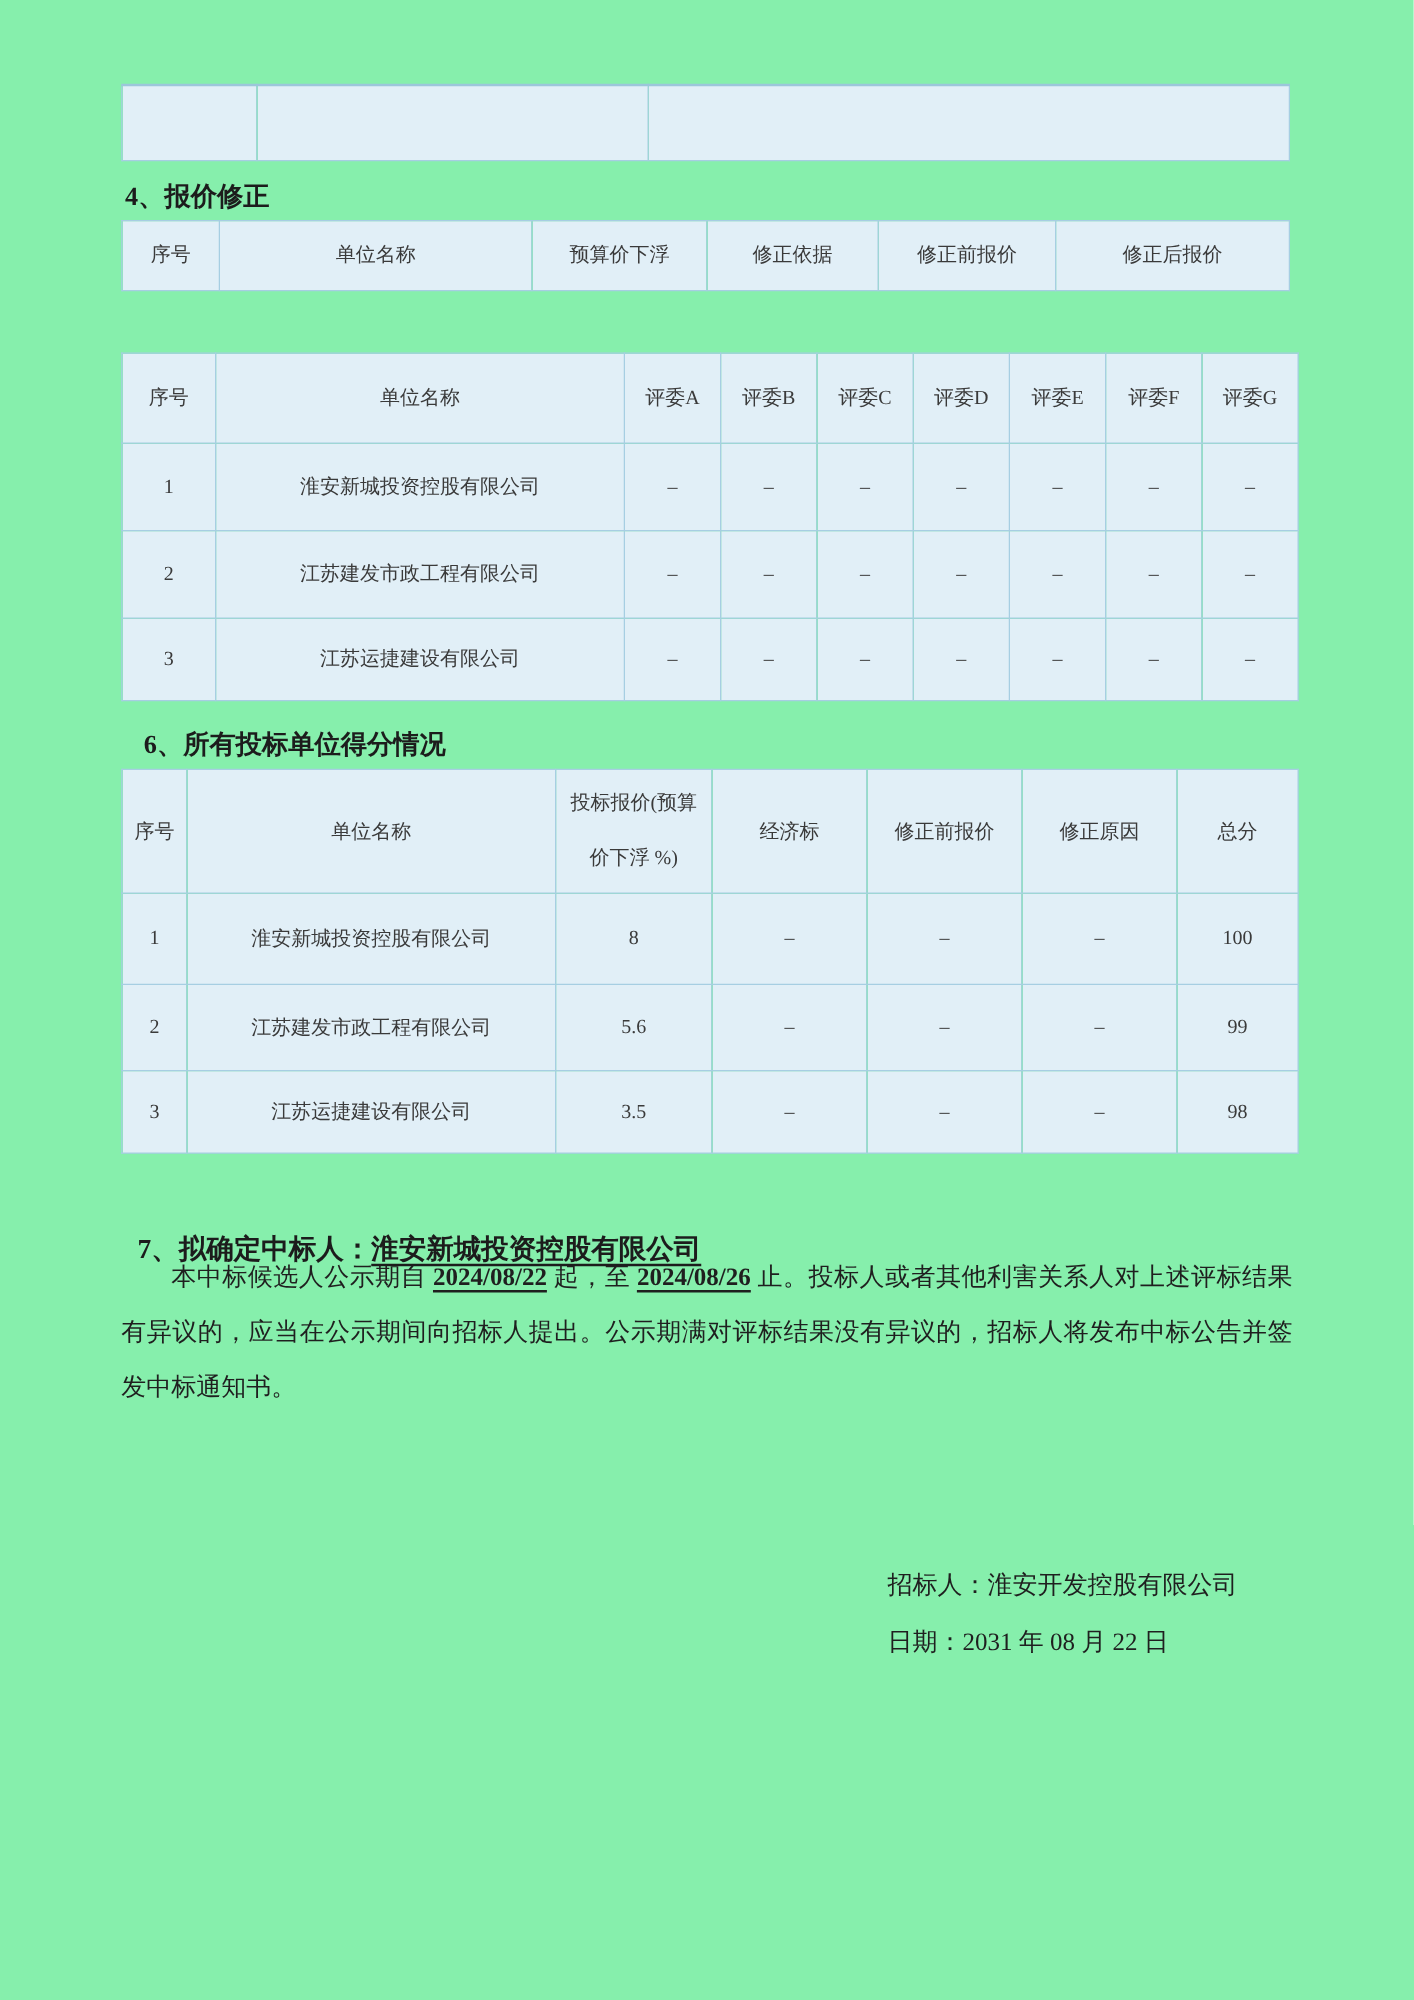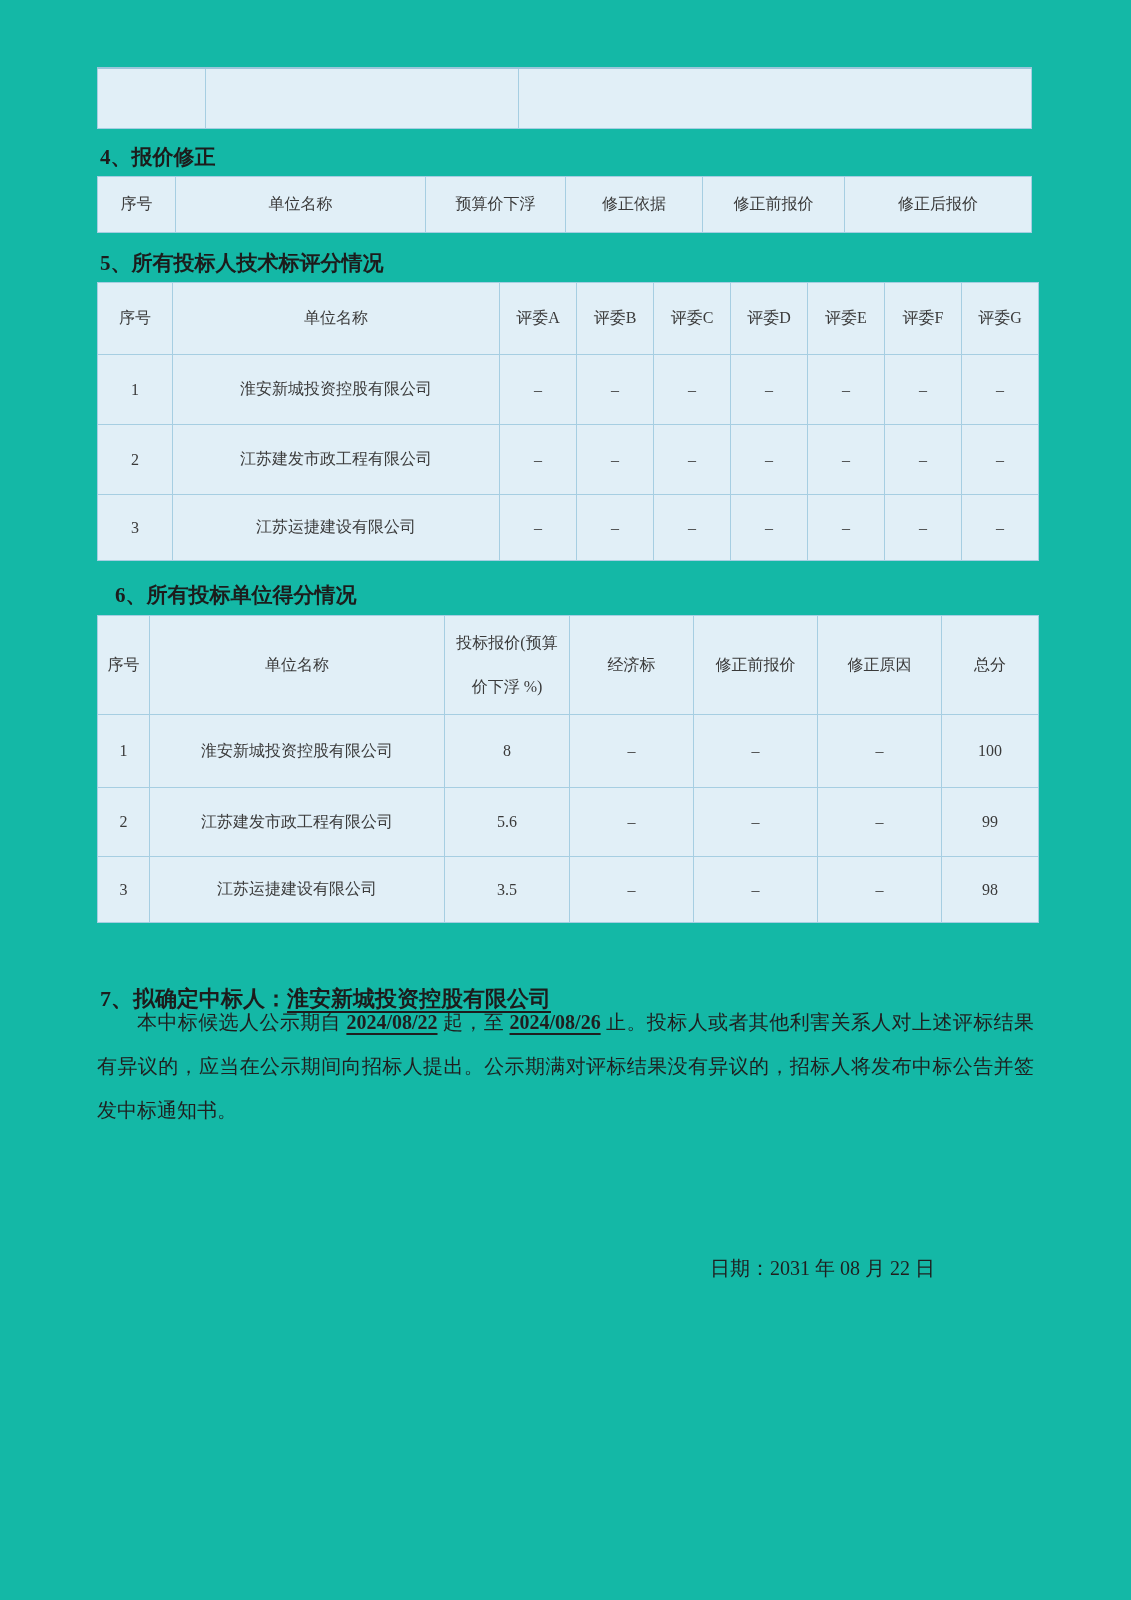--- a/index.html
+++ b/index.html
@@ -1,20 +1,20 @@
 <!DOCTYPE html>
 <html lang="zh"><head>
 <meta charset="utf-8">
 <style>
   html,body{margin:0;padding:0;background:#ffffff;}
   .page{
     position:relative;
     width:1131px;
     height:1600px;
-    background:#14b8a6;
+    background:#86efac;
     font-family:"Liberation Serif","DejaVu Serif",serif;
     color:#2e2e2e;
     overflow:hidden;
   }
   .abs{position:absolute;}
   h2.sec-heading{
     margin:0;
     font-size:21px;
     font-weight:bold;
     color:#1c1c1c;
@@ -105,21 +105,20 @@
       <td>序号</td>
       <td>单位名称</td>
       <td>预算价下浮</td>
       <td>修正依据</td>
       <td>修正前报价</td>
       <td class="cell-plain">修正后报价</td>
     </tr>
   </tbody>
     </table>
 
-  <h2 class="sec-heading abs" style="left:100px;top:249px;">5、所有投标人技术标评分情况</h2>
 
   <table class="doc abs" style="left:97px;top:282px;width:941px;">
     <colgroup>
       <col style="width:75px">
         <col style="width:327px">
       <col style="width:77px">
         <col style="width:77px">
         <col style="width:77px">
       <col style="width:77px">
         <col style="width:77px">
@@ -219,21 +218,22 @@
       <td class="cell-white">江苏运捷建设有限公司</td>
       <td class="cell-white">3.5</td>
       <td class="cell-white">–</td>
       <td class="cell-white">–</td>
       <td class="cell-white">–</td>
       <td class="cell-white">98</td>
     </tr>
   </tbody>
     </table>
 
-  <h2 class="sec-heading abs" style="left:100px;top:984px;font-size:22px;"><span>7、拟确定中标人：</span><span class="winner">淮安新城投资控股有限公司</span></h2>
+  <h2 class="sec-heading abs" style="left:110px;top:984px;font-size:22px;"><span>7、拟确定中标人：</span><span class="winner">淮安新城投资控股有限公司</span></h2>
 
   <p class="body-para abs" style="left:97px;top:1000px;width:937px;"><span>本中标候选人公示期自 </span><span class="date-bold">2024/08/22</span><span> 起，至 </span><span class="date-bold">2024/08/26</span><span> 止。投标人或者其他利害关系人对上述评标结果有异议的，应当在公示期间向招标人提出。公示期满对评标结果没有异议的，招标人将发布中标公告并签发中标通知书。</span></p>
 
   <div class="abs" style="left:710px;top:1245px;">
+    <div class="sig-line">招标人：淮安开发控股有限公司</div>
     <div class="sig-line">日期：2031 年 08 月 22 日</div>
   </div>
 
 </div>
 
 </body></html>

